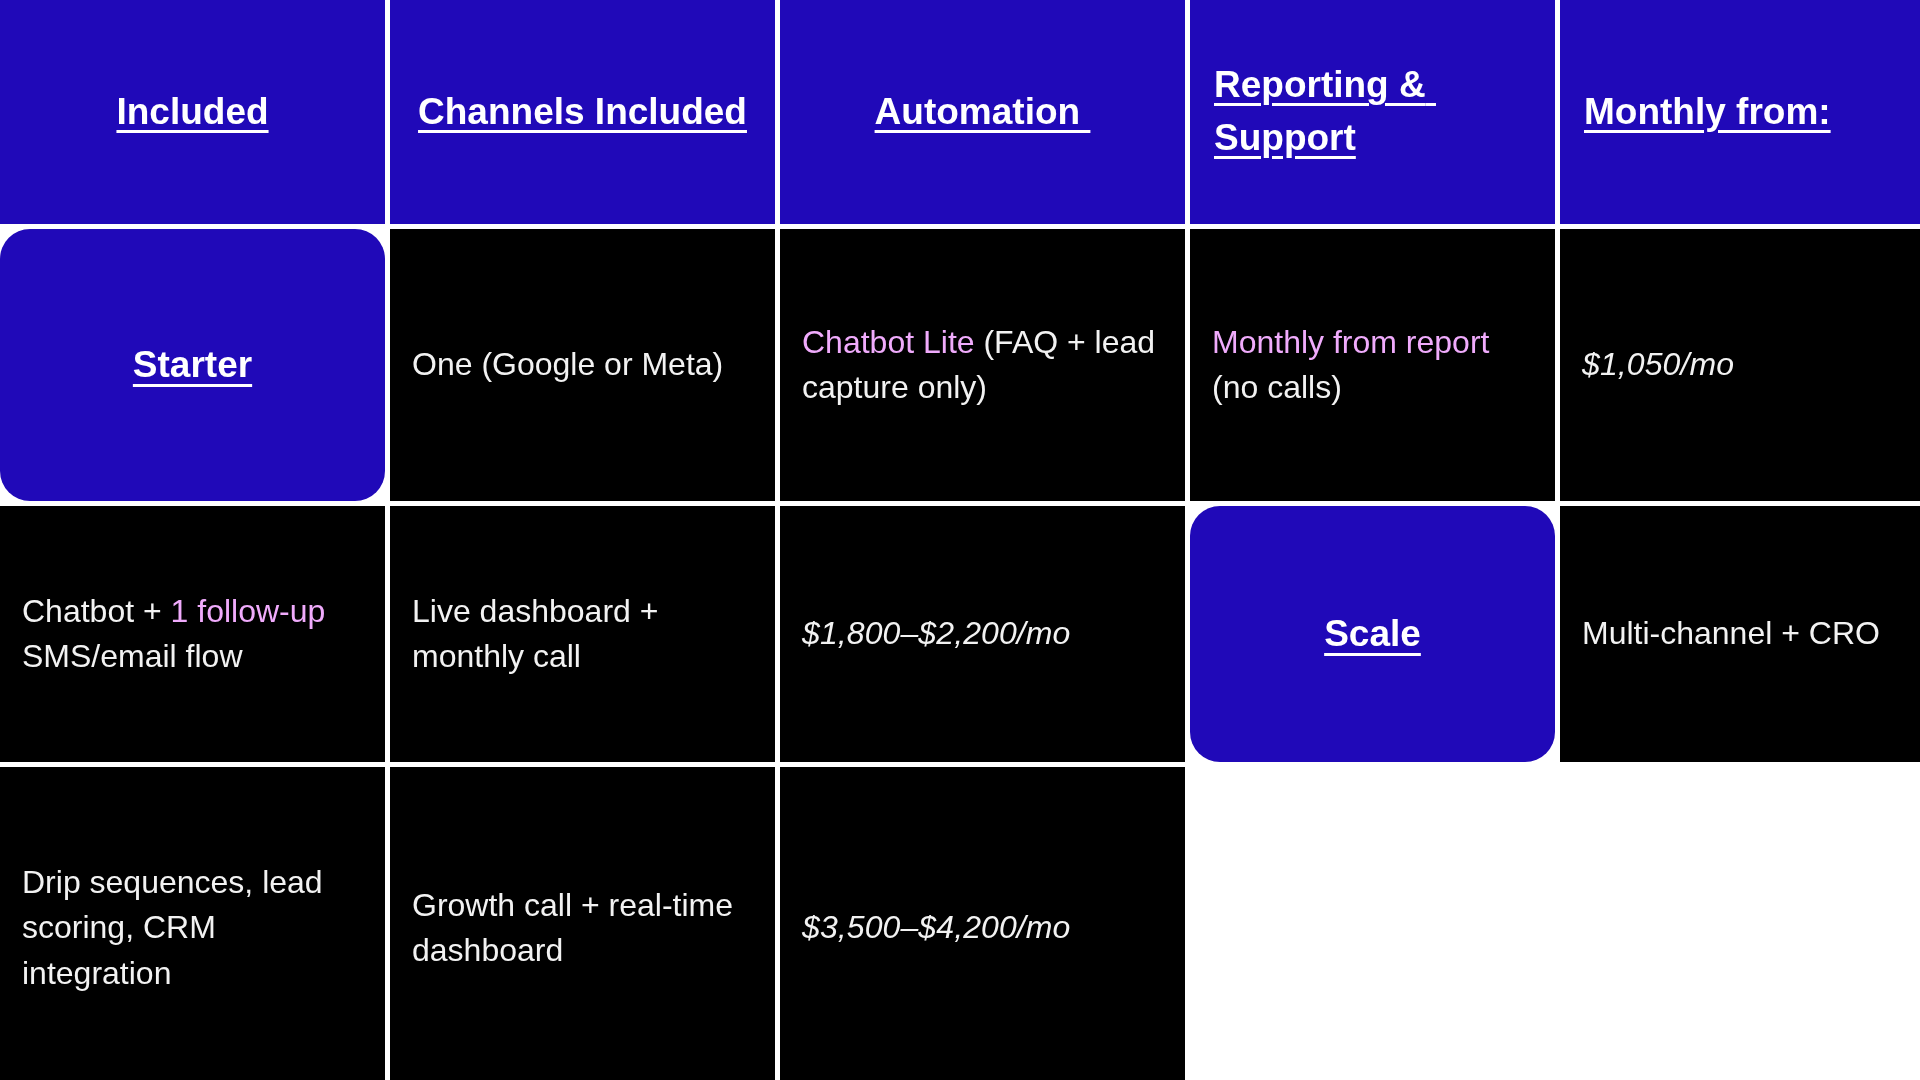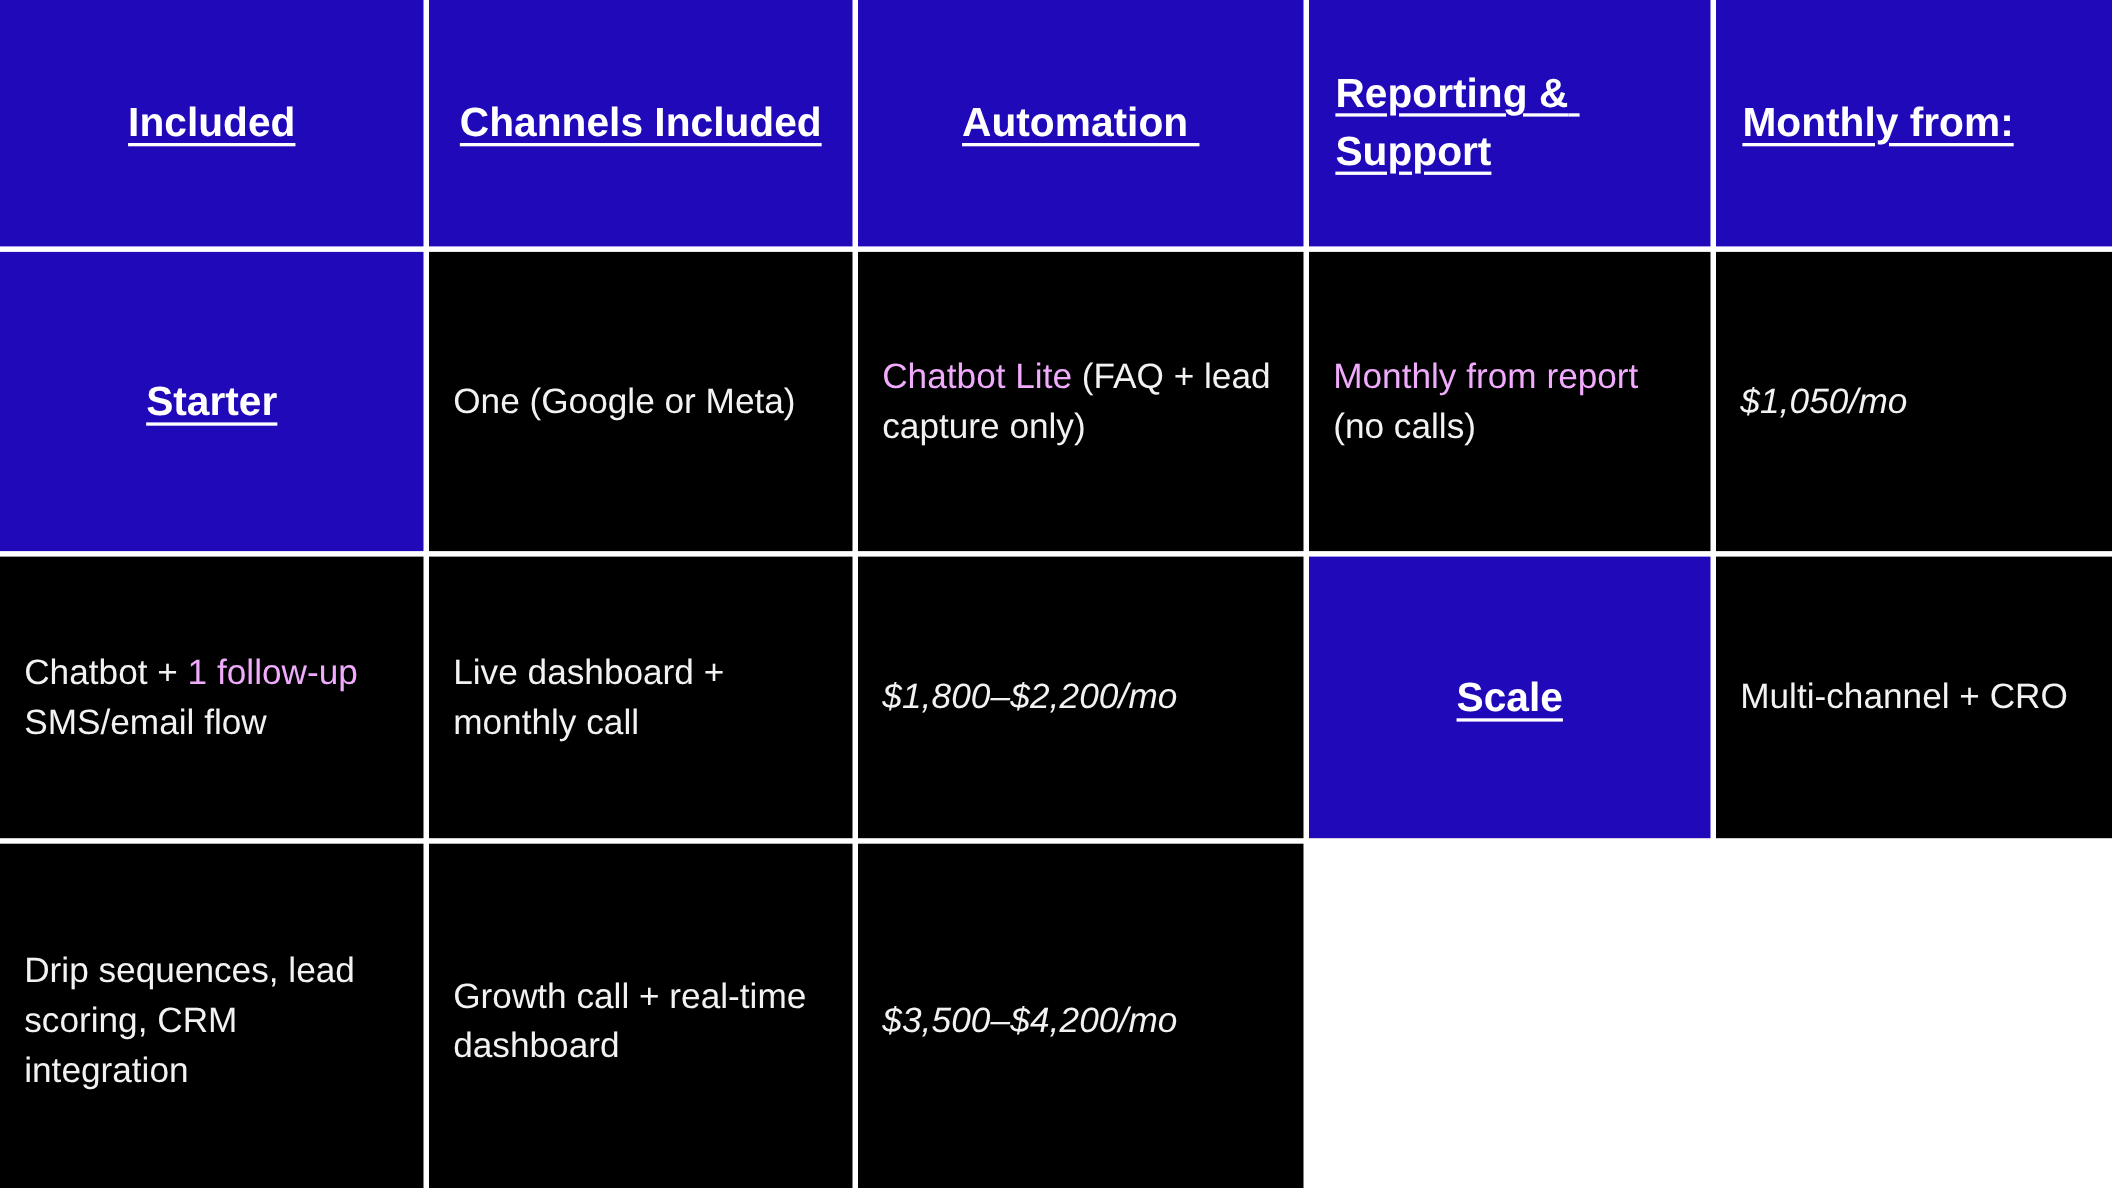--- a/index.html
+++ b/index.html
@@ -59,20 +59,21 @@
     text-align: left;
     padding-left: 24px;
   }
 
   
   .pkg-cell {
     background: #2009B8;
     align-items: center;
     text-align: center;
     padding: 10px 20px;
+    border-radius: 30px;
   }
   .pkg-cell .pkg-label {
     color: #ffffff;
     font-size: 37px;
     font-weight: bold;
     line-height: 1.3;
     text-decoration: underline;
     text-underline-offset: 7px;
     text-decoration-thickness: 3px;
   }

